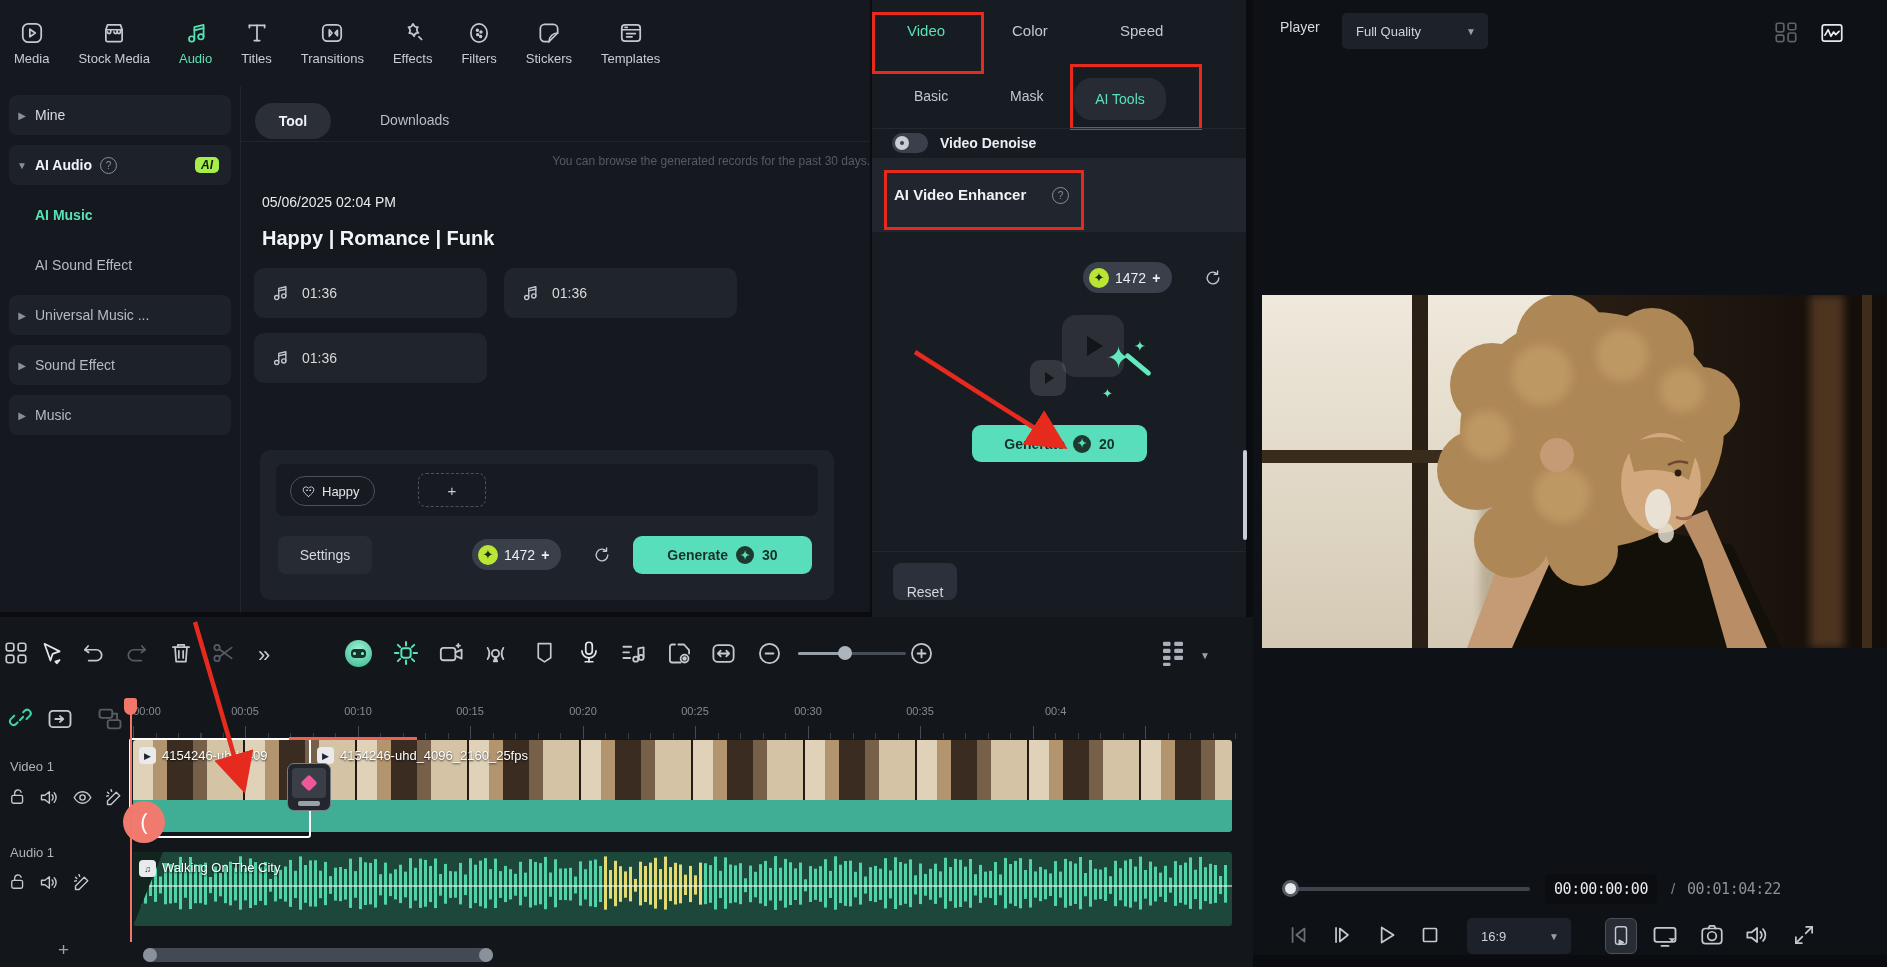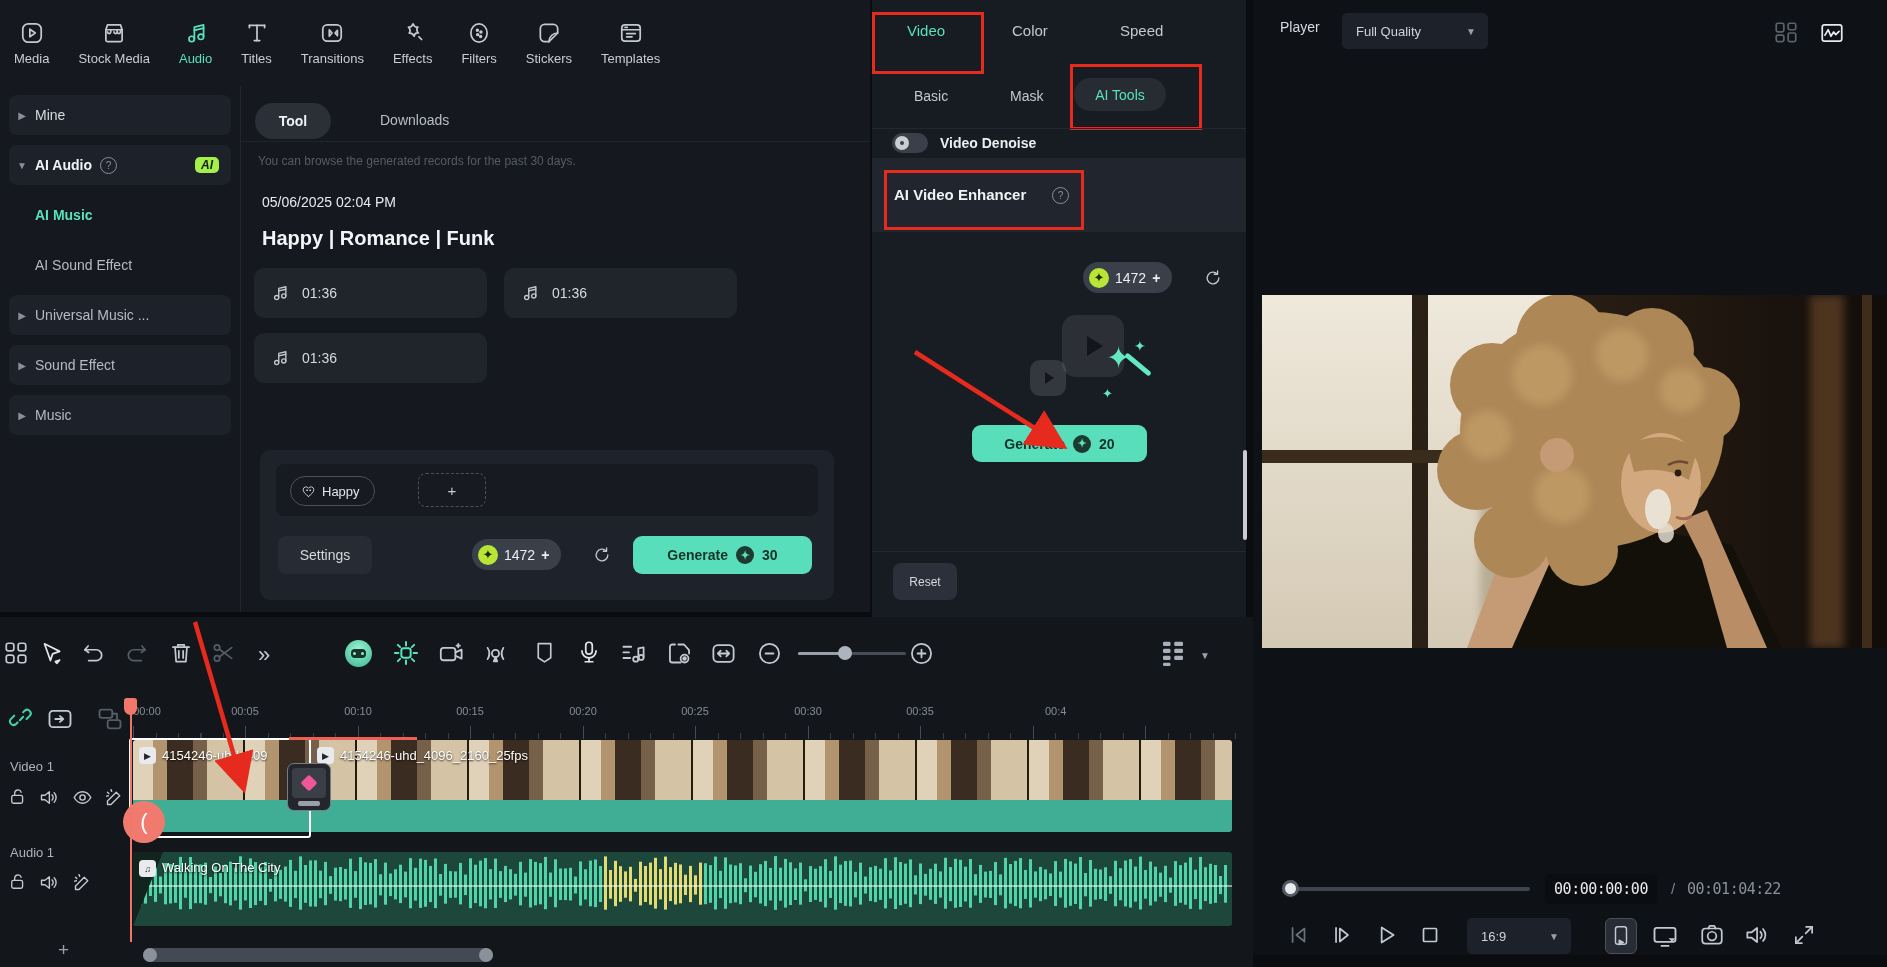--- a/index.html
+++ b/index.html
@@ -173,21 +173,21 @@
 
   <div id="library" class="abs panel">
     <div class="abs" style="left:0;top:0;width:1px;height:526px;background:#22262c;"></div>
     <div class="abs tab-pill" style="left:15px;top:17px;width:76px;height:36px;">
       <span>Tool</span>
     </div>
     <div class="abs" style="left:140px;top:26px;font-size:14px;color:#b9bdc5;cursor:pointer;">
       <span>Downloads</span>
     </div>
     <div class="abs" style="left:0;top:55px;width:630px;height:1px;background:#20242b;"></div>
-    <div class="abs" style="left:0;top:68px;width:630px;text-align:left;font-size:12px;color:#565b64;padding-left:18px;">You can browse the generated records for the past 30 days.</div>
+    <div class="abs" style="left:0;top:68px;width:630px;text-align:right;font-size:12px;color:#565b64;">You can browse the generated records for the past 30 days.</div>
     <div class="abs" style="left:22px;top:108px;font-size:14px;color:#e8eaee;">05/06/2025 02:04 PM</div>
     <div class="abs" style="left:22px;top:141px;font-size:20px;font-weight:bold;color:#f2f4f7;">Happy | Romance | Funk</div>
 
     <div class="music-card" style="left:14px;top:182px;">
       <svg class="ic" width="20" height="20" viewBox="0 0 24 24">
           <circle cx="8" cy="17.5" r="2.5"></circle>
           <circle cx="16.5" cy="15.5" r="2.5"></circle>
           <path d="M10.5 17.5 V6.5 L19 4.5 V15.5"></path>
           <path d="M10.5 9.5 L19 7.5"></path>
         </svg>
@@ -247,21 +247,21 @@
   </div>
 
   <div id="inspector" class="abs">
     <span class="insp-tab sel" style="left:35px;top:22px;"><span>Video</span></span>
     <span class="insp-tab" style="left:140px;top:22px;"><span>Color</span></span>
     <span class="insp-tab" style="left:248px;top:22px;"><span>Speed</span></span>
     <div class="red-box" style="left:0px;top:12px;width:106px;height:56px;"></div>
 
     <span class="insp-tab" style="left:42px;top:88px;font-size:14px;color:#c3c7ce;"><span>Basic</span></span>
     <span class="insp-tab" style="left:138px;top:88px;font-size:14px;color:#c3c7ce;"><span>Mask</span></span>
-    <div class="abs tab-pill" style="left:202px;top:78px;width:92px;height:33px;background:#272c34;">
+    <div class="abs tab-pill" style="left:202px;top:78px;width:92px;height:42px;background:#272c34;">
       <span style="color:#58e2b8;font-weight:normal;font-size:14px;">AI Tools</span>
     </div>
     <div class="red-box" style="left:198px;top:64px;width:126px;height:60px;"></div>
     <div class="abs" style="left:0;top:128px;width:374px;height:1px;background:#232830;"></div>
 
     <div class="toggle" style="left:20px;top:133px;">
         <span class="knob"></span>
       </div>
     <span class="abs" style="left:68px;top:135px;font-size:14px;font-weight:bold;color:#eceef1;">Video Denoise</span>
 
@@ -297,21 +297,21 @@
 
       <div class="abs gen-btn" style="left:100px;top:193px;width:175px;height:37px;">
         <span>Generate</span>
         <span class="coin dark">✦</span>
         <span>20</span>
       </div>
       <div class="abs" style="left:371px;top:218px;width:4px;height:90px;background:#c9ccd2;border-radius:2px;"></div>
     </div>
 
     <div class="abs" style="left:0;top:551px;width:374px;height:1px;background:#232830;"></div>
-    <div class="abs" style="left:21px;top:563px;width:64px;height:37px;background:#2b303a;border-radius:8px;display:flex;align-items:center;justify-content:center;color:#d5d8de;font-size:12px;cursor:pointer;">
+    <div class="abs" style="left:21px;top:563px;width:64px;height:37px;background:#2b303a;border-radius:8px;display:flex;align-items:flex-end;justify-content:center;color:#d5d8de;font-size:14px;cursor:pointer;">
       <span>Reset</span>
     </div>
 
     <svg class="abs" style="left:20px;top:340px;pointer-events:none;" width="220" height="120">
       <defs>
           <marker id="ah1" markerWidth="9" markerHeight="9" refX="6.5" refY="4.5" orient="auto">
             <path d="M0 0 L9 4.5 L0 9 Z" fill="#e62b1e"></path>
           </marker>
         </defs>
       <line x1="23" y1="12" x2="166" y2="103" stroke="#e62b1e" stroke-width="4.5" marker-end="url(#ah1)"></line>

